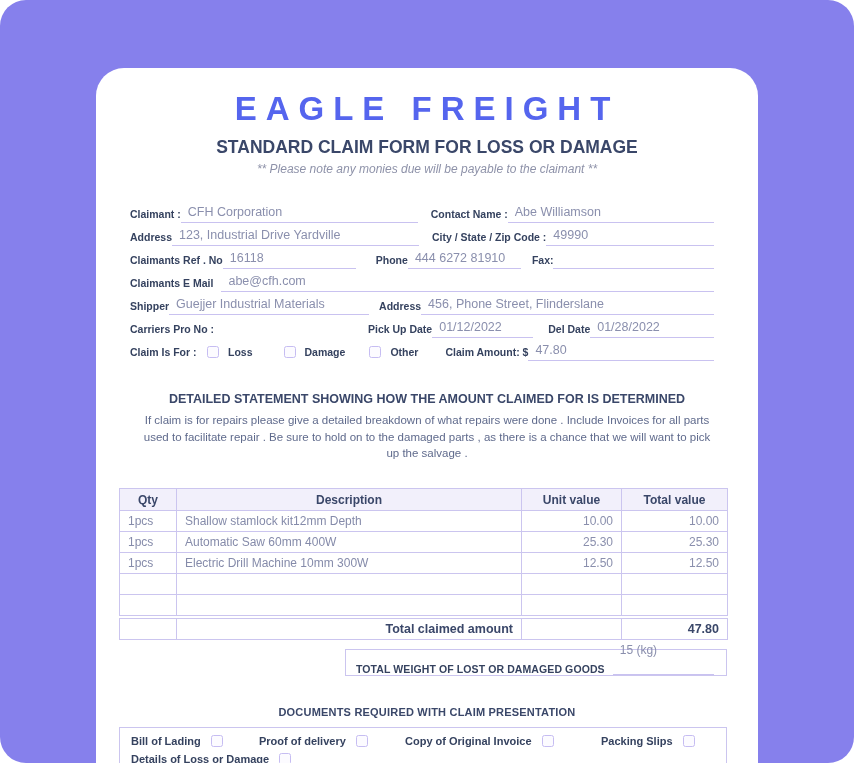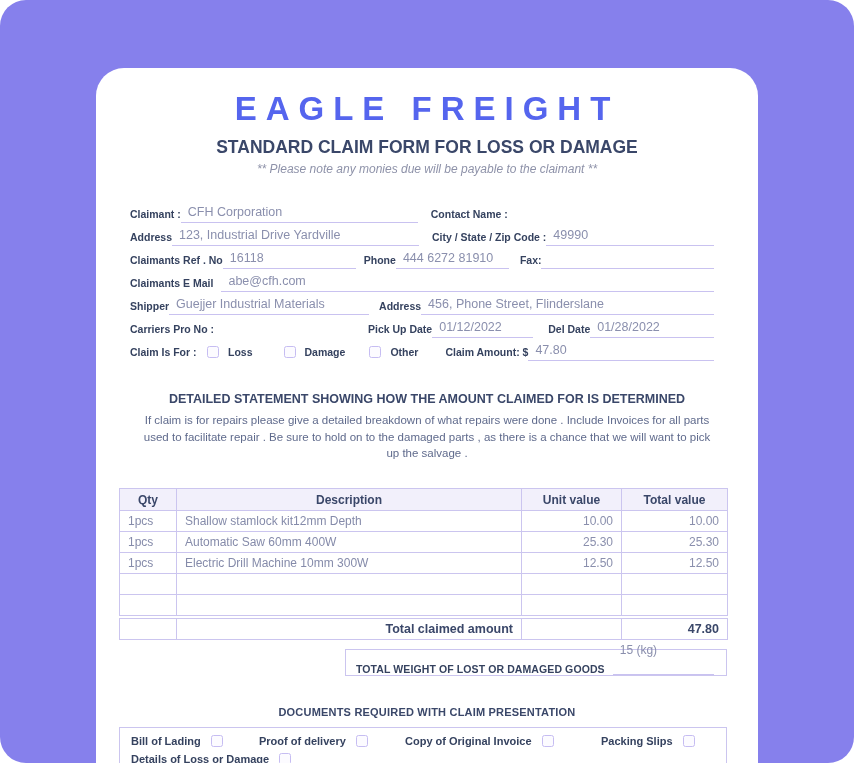--- a/index.html
+++ b/index.html
@@ -51,31 +51,32 @@
 
   <div class="brand">EAGLE FREIGHT</div>
   <div class="form-title">STANDARD CLAIM FORM FOR LOSS OR DAMAGE</div>
   <div class="note">** Please note any monies due will be payable to the claimant **</div>
 
   <div class="form">
     <div class="frow">
       <span class="lbl">Claimant :</span>
       <span class="line" style="width:237px;">CFH Corporation</span>
       <span class="lbl" style="margin-left:13px;">Contact Name :</span>
+      <span class="line grow">Abe Williamson</span>
     </div>
     <div class="frow">
       <span class="lbl">Address</span>
       <span class="line" style="width:247px;">123, Industrial Drive Yardville</span>
       <span class="lbl" style="margin-left:13px;">City / State / Zip Code :</span>
       <span class="line grow">49990</span>
     </div>
     <div class="frow">
       <span class="lbl">Claimants Ref . No</span>
       <span class="line" style="width:133px;">16118</span>
-      <span class="lbl" style="margin-left:8px;">Phone</span>
+      <span class="lbl" style="margin-left:20px;">Phone</span>
       <span class="line" style="width:113px;">444 6272 81910</span>
       <span class="lbl" style="margin-left:11px;">Fax:</span>
       <span class="line grow"></span>
     </div>
     <div class="frow">
       <span class="lbl">Claimants E Mail</span>
       <span class="line grow" style="margin-left:8px;">abe@cfh.com</span>
     </div>
     <div class="frow">
       <span class="lbl">Shipper</span>

